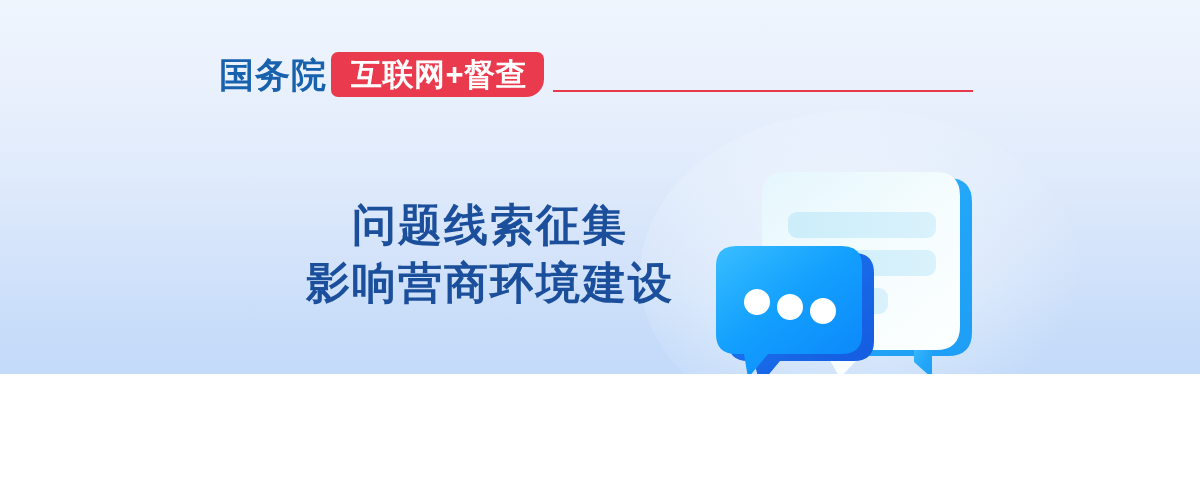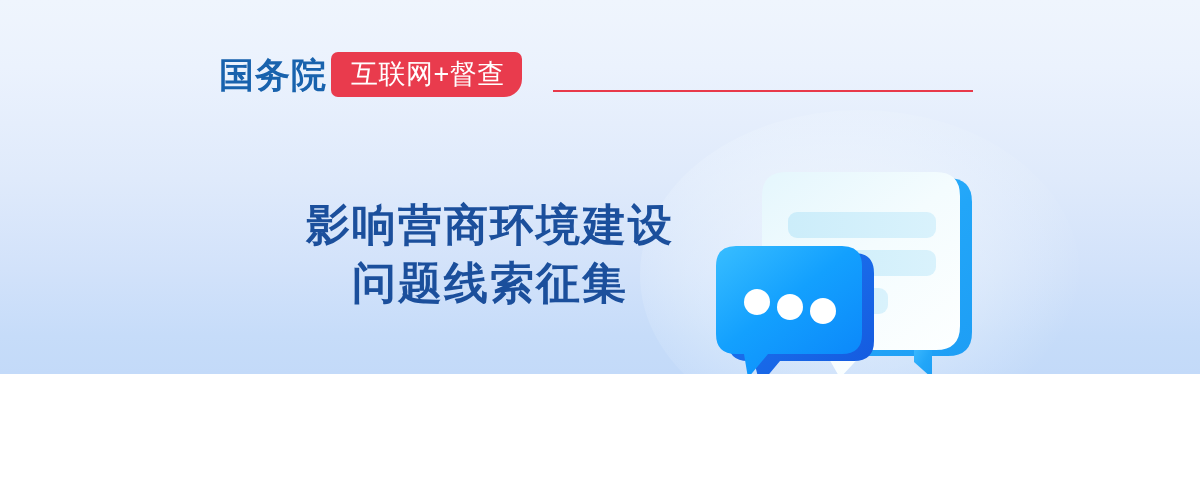--- a/index.html
+++ b/index.html
@@ -66,22 +66,22 @@
     height: 45px;
     display: flex;
     align-items: center;
     justify-content: center;
     padding: 0 17px 0 20px;
     background: #e93b4d;
     border-radius: 7px 7px 18px 7px;
     margin-left: -2px;
   }
   #logo-badge-text {
-    font-size: 27px;
-    font-weight: 400;
+    font-size: 31px;
+    font-weight: 700;
     line-height: 1;
     letter-spacing: 0.5px;
     color: #ffffff;
     white-space: nowrap;
   }
   #logo-rule {
     position: absolute;
     left: 553px;
     top: 90px;
     width: 420px;
@@ -130,22 +130,22 @@
 
   <div id="logo-lockup">
     <span id="logo-gov-text">国务院</span>
     <span id="logo-badge">
       <span id="logo-badge-text">互联网+督查</span>
     </span>
   </div>
   <div id="logo-rule"></div>
 
   <div id="headline">
+    <div class="headline-line">问题线索征集</div>
     <div class="headline-line">影响营商环境建设</div>
-    <div class="headline-line">问题线索征集</div>
   </div>
 
   <div id="illustration">
     <svg viewBox="0 0 300 250" xmlns="http://www.w3.org/2000/svg">
       <defs>
         <linearGradient id="gradBackShadow" x1="0" y1="0" x2="1" y2="1">
           <stop offset="0%" stop-color="#3db9ff"></stop>
           <stop offset="55%" stop-color="#22a6f8"></stop>
           <stop offset="100%" stop-color="#1e9ef5"></stop>
         </linearGradient>

